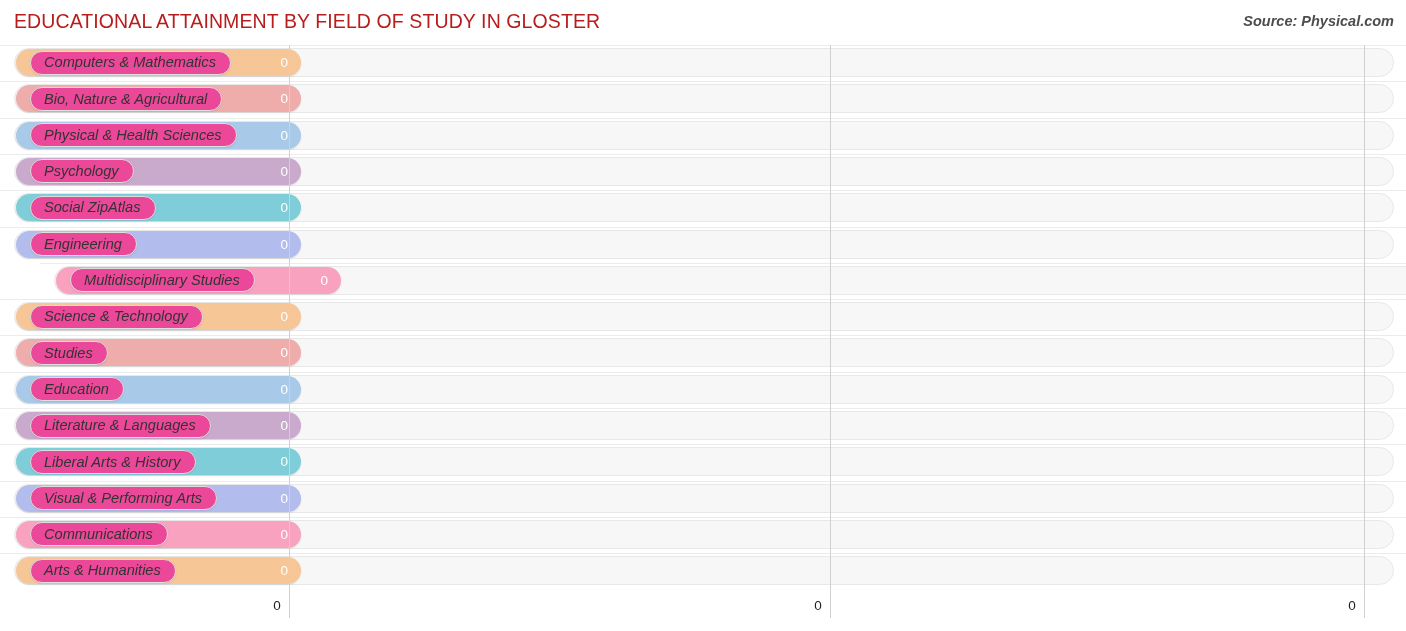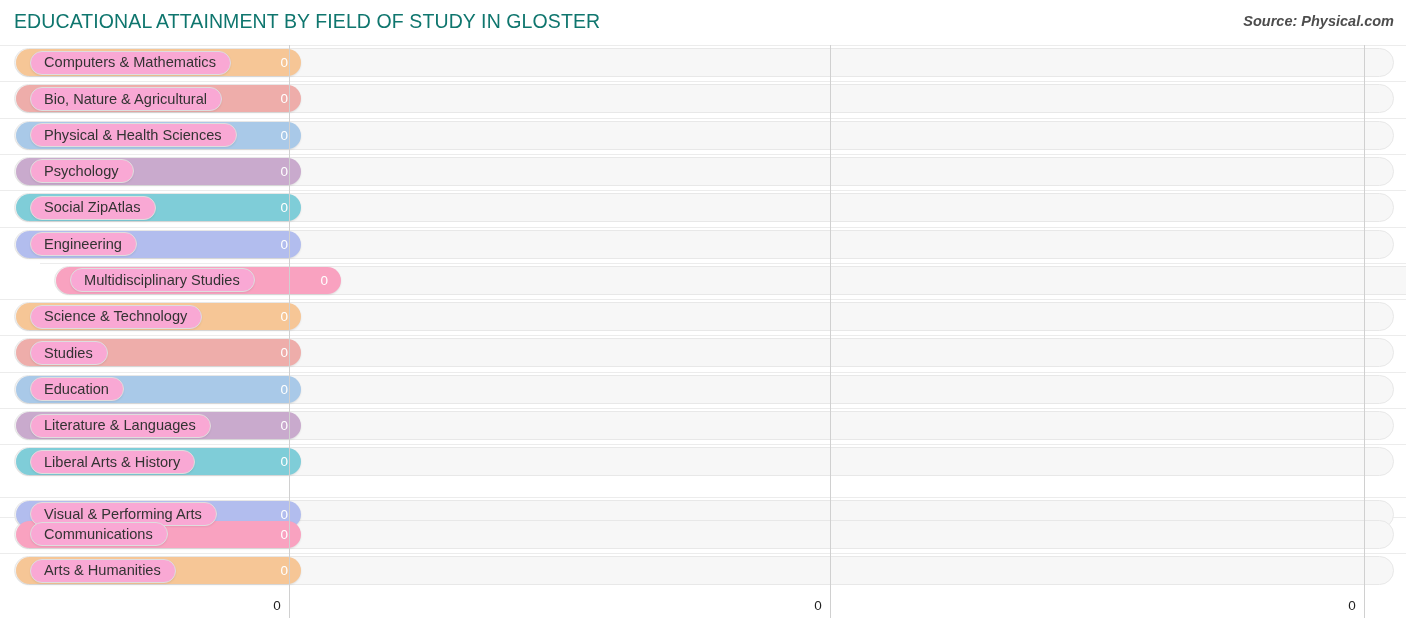--- a/index.html
+++ b/index.html
@@ -21,21 +21,21 @@
     top: 0; left: 0;
     width: 1406px;
     height: 45px;
   }
   #chart-title {
     position: absolute;
     left: 14px;
     top: 10px;
     font-size: 19.5px;
     letter-spacing: 0.1px;
-    color: #0f766e;
+    color: #b91c1c;
     font-weight: 400;
     white-space: nowrap;
   }
   #source-label {
     position: absolute;
     right: 12px;
     top: 13px;
     font-size: 14.5px;
     font-style: italic;
     font-weight: bold;
@@ -103,29 +103,30 @@
     z-index: 2;
     box-shadow: 0 1px 2px rgba(0,0,0,0.10);
   }
 
   
   .cat-capsule {
     position: absolute;
     left: 30px;
     top: 5.5px;
     height: 24px;
-    background: #f9a8d4;
+    background: #ec4899;
     border: 1px solid #dedede;
     border-radius: 13px;
     box-sizing: border-box;
     display: flex;
     align-items: center;
     padding: 0 14px 0 13px;
     z-index: 3;
     box-shadow: 0 1px 2px rgba(0,0,0,0.07);
+    font-style: italic;
   }
   .cat-label {
     font-size: 14.6px;
     color: #333333;
     white-space: nowrap;
     line-height: 1;
   }
 
   
   .bar-value {
@@ -280,21 +281,21 @@
     </div>
     <div class="row" style="top: 399.3px;">
       <div class="row-sep"></div>
       <div class="track"></div>
       <div class="bar" style="width: 285px; background: rgb(127, 205, 216);"></div>
       <div class="cat-capsule">
         <span class="cat-label">Liberal Arts &amp; History</span>
       </div>
       <div class="bar-value" style="width: 285px;">0</div>
     </div>
-    <div class="row" style="top: 435.6px; margin-top: 16px;">
+    <div class="row" style="top: 435.6px;">
       <div class="row-sep"></div>
       <div class="track"></div>
       <div class="bar" style="width: 285px; background: rgb(178, 189, 238);"></div>
       <div class="cat-capsule">
         <span class="cat-label">Visual &amp; Performing Arts</span>
       </div>
       <div class="bar-value" style="width: 285px;">0</div>
     </div>
     <div class="row" style="top: 471.9px;">
       <div class="row-sep"></div>

